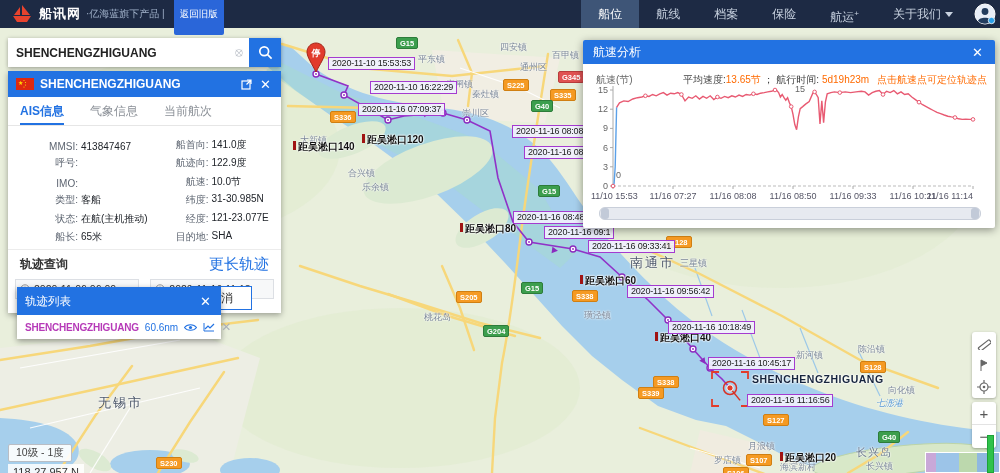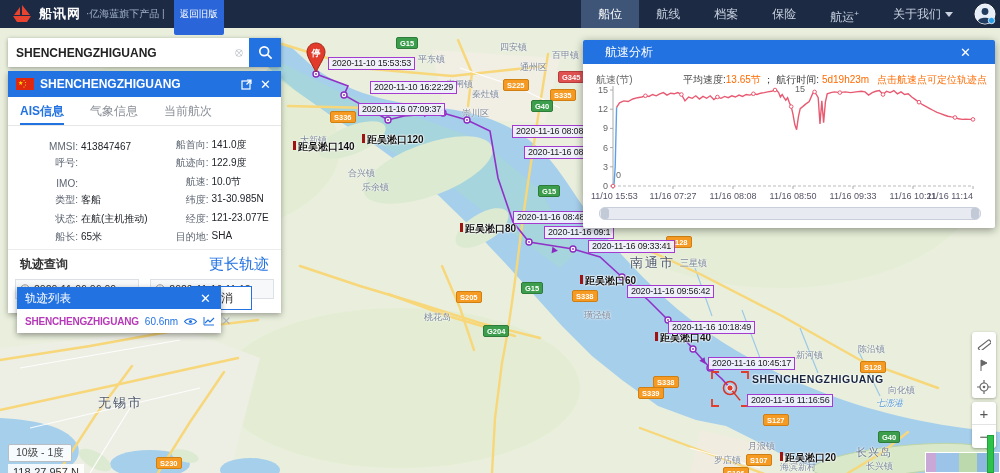--- a/index.html
+++ b/index.html
@@ -73,31 +73,31 @@
   .tq-row { border-top:1px solid #ececec; margin-top:5px; padding:5px 12px 0 12px; display:flex; justify-content:space-between; align-items:center; }
   .tq-title { font-size:12px; font-weight:bold; color:#333; }
   .tq-link { font-size:15px; color:#2272e2; cursor:pointer; }
   .dates { display:flex; align-items:center; padding:5px 7px 0 7px; gap:4px; }
   .dateinput { flex:1; height:20px; background:#f7f8f9; border:1px solid #dcdfe4; display:flex; align-items:center; gap:4px; padding:0 4px; font-size:10.5px; color:#333; cursor:pointer; white-space:nowrap; }
   .datesep { color:#666; font-size:11px; }
   .cancel-btn { position:absolute; left:182px; top:215px; width:62px; height:24px; background:#fff; border:1px solid #2272e2; color:#333; font-size:12px; text-align:center; line-height:22px; cursor:pointer; }
 
   
   .tracklist { position:absolute; left:17px; top:287px; width:204px; background:#fff; box-shadow:0 2px 6px rgba(0,0,0,0.4); z-index:12; }
-  .tl-head { height:22px; background:#2272e2; display:flex; align-items:center; padding:0 8px; }
+  .tl-head { height:28px; background:#2272e2; display:flex; align-items:center; padding:0 8px; }
   .tl-title { color:#fff; font-size:11.5px; flex:1; }
   .tl-row { height:24px; display:flex; align-items:center; padding:0 8px; gap:6px; }
   .tl-name { font-size:10px; font-weight:bold; color:#b63ab8; flex:1; letter-spacing:-0.2px; }
   .tl-dist { font-size:10px; color:#2272e2; }
   .tl-ic { cursor:pointer; display:flex; align-items:center; }
   .tl-x { color:#aab0b8; font-size:12px; cursor:pointer; }
 
   
   .speedpanel { position:absolute; left:583px; top:40px; width:412px; height:188px; background:#fff; box-shadow:0 2px 8px rgba(0,0,0,0.4); z-index:11; border-radius:2px; }
-  .sp-head { height:24px; background:#2272e2; border-radius:2px 2px 0 0; display:flex; align-items:center; padding:0 22px; }
+  .sp-head { height:24px; background:#2272e2; border-radius:2px 2px 0 0; display:flex; align-items:center; padding:0 10px; }
   .sp-title { color:#fff; font-size:12px; flex:1; }
   .sp-stats { position:relative; height:18px; margin-top:7px; font-size:10px; color:#444; }
   .sp-ylabel { position:absolute; left:13px; top:2px; color:#666; }
   .sp-avg { position:absolute; left:100px; top:2px; white-space:nowrap; }
   .sp-orange { color:#ff6a00; }
   .sp-hint { position:absolute; right:8px; top:2px; color:#ff6a00; }
   .sp-peak { position:absolute; left:212px; top:13px; font-size:9px; color:#666; }
   #chart-svg { position:absolute; left:8px; top:42px; }
   .ax { stroke:#aaa; stroke-width:1; }
   .axd { stroke:#bbb; stroke-width:1; stroke-dasharray:3,2; }

